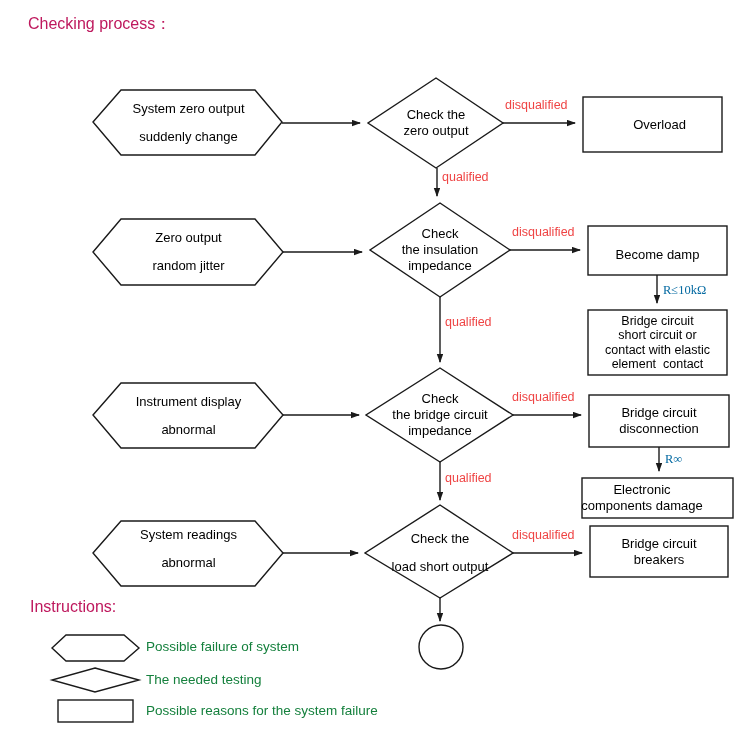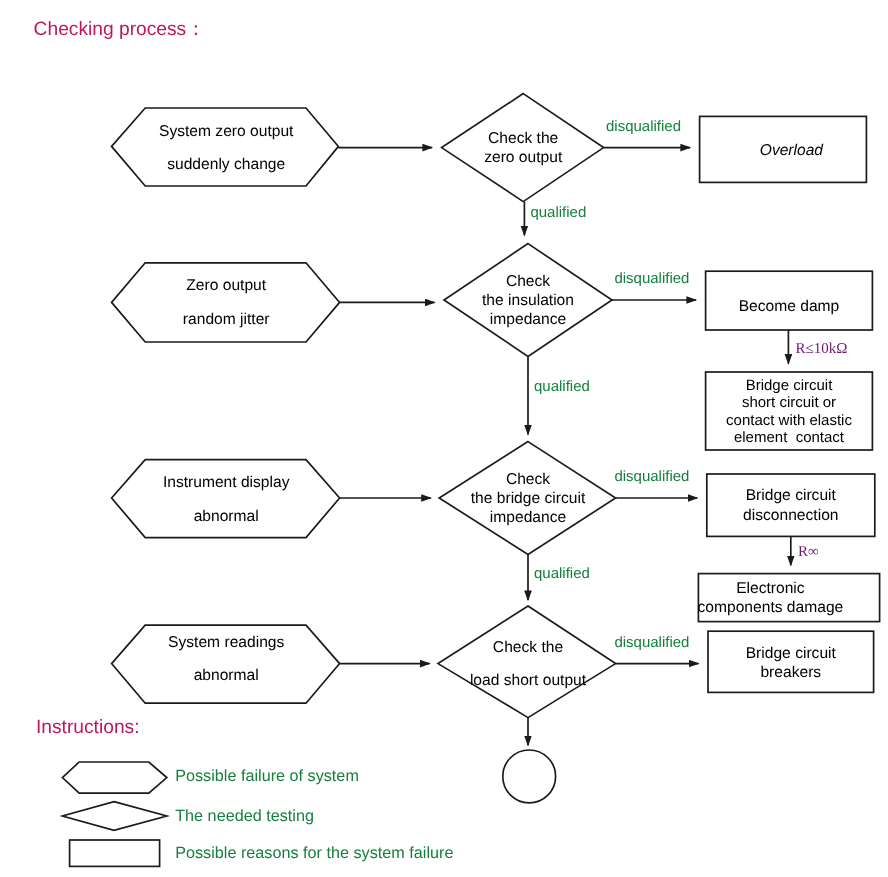--- a/index.html
+++ b/index.html
@@ -44,29 +44,29 @@
   }
   .node-label.tight {
     font-size: 12.5px;
     line-height: 14.5px;
   }
   .edge-label {
     position: absolute;
     font-family: "Liberation Sans", sans-serif;
     font-size: 12.5px;
     line-height: 14px;
-    color: #15803d;
+    color: #ef4444;
     white-space: nowrap;
   }
   .sci-label {
     position: absolute;
     font-family: "Liberation Serif", serif;
     font-size: 12.5px;
     line-height: 14px;
-    color: #701a75;
+    color: #0369a1;
     white-space: nowrap;
   }
   .heading {
     position: absolute;
     font-family: "Liberation Sans", sans-serif;
     font-size: 16px;
     color: #be185d;
     white-space: nowrap;
   }
   .legend-text {
@@ -133,21 +133,21 @@
   <div class="heading" style="left:28px; top:14px;">Checking process：</div>
 
   <div class="node-label spaced" style="left:111px; top:92px; width:155px; height:62px;">
     <span>System zero output</span>
     <span>suddenly change</span>
   </div>
   <div class="node-label" style="left:386px; top:100px; width:100px; height:46px;">
     <span>Check the</span>
     <span>zero output</span>
   </div>
-  <div class="node-label" style="left:583px; top:97px; width:153px; height:55px;font-style:italic;">Overload</div>
+  <div class="node-label" style="left:583px; top:97px; width:153px; height:55px;">Overload</div>
   <div class="edge-label" style="left:505px; top:98px;">disqualified</div>
   <div class="edge-label" style="left:442px; top:170px;">qualified</div>
 
   <div class="node-label spaced" style="left:111px; top:221px; width:155px; height:62px;">
     <span>Zero output</span>
     <span>random jitter</span>
   </div>
   <div class="node-label" style="left:378px; top:224px; width:124px; height:52px;">
     <span>Check</span>
     <span>the insulation</span>

